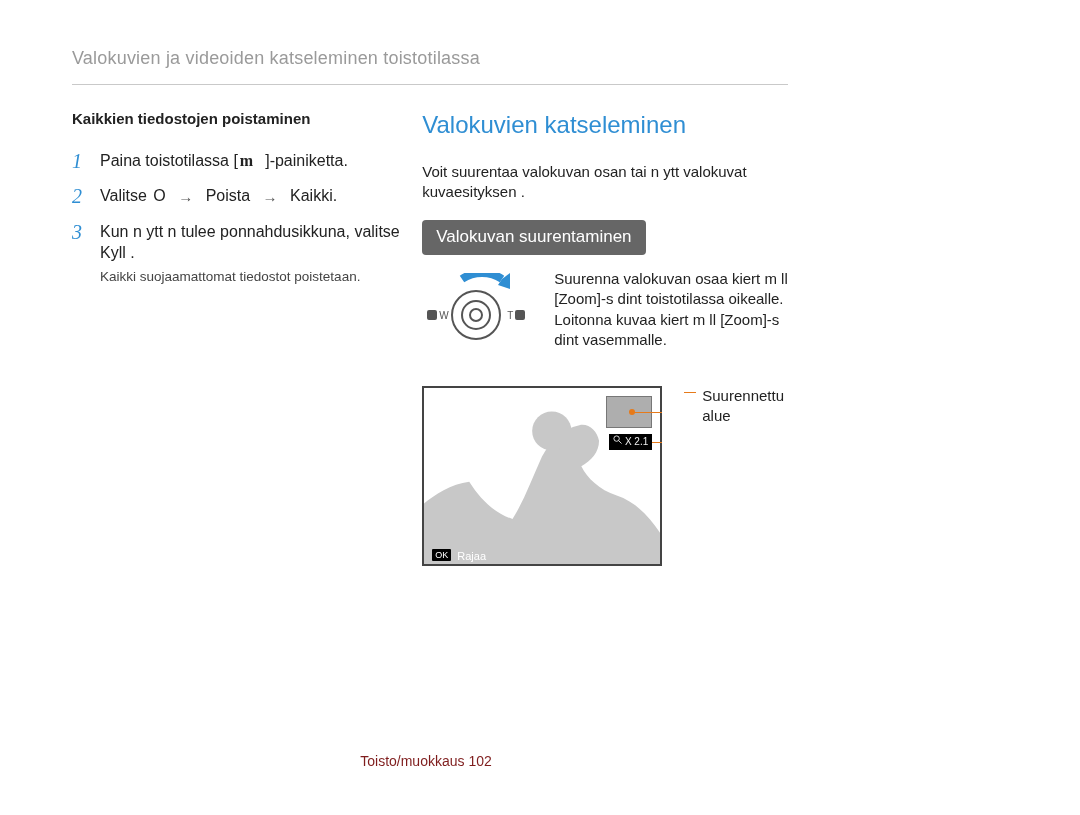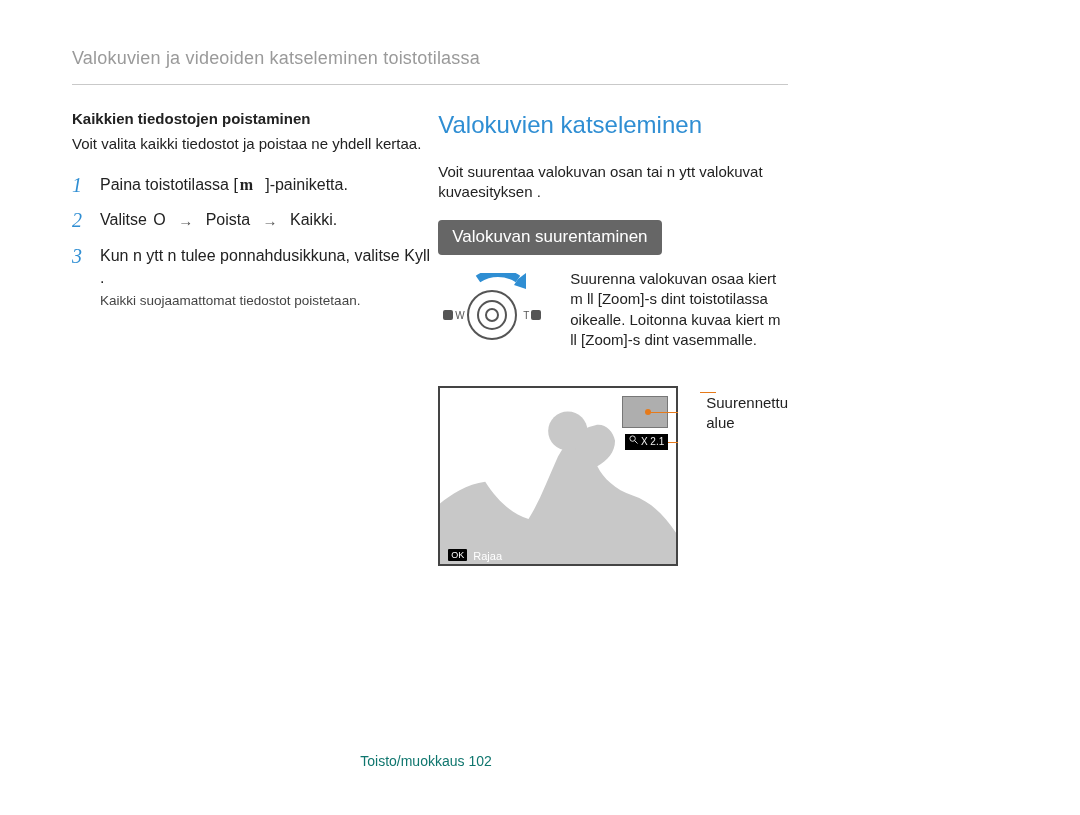--- a/index.html
+++ b/index.html
@@ -164,21 +164,20 @@
   }
 
   .callouts {
     flex: 1;
     font-size: 15px;
   }
   .callouts .row {
     display: flex;
     align-items: flex-start;
     margin-bottom: 24px;
-    flex-direction: column;
   }
   .callouts .connector {
     width: 16px;
     border-top: 1.5px solid #e67a1a;
     margin-top: 10px;
   }
   .callouts .connector.miniline {
     margin-top: 6px;
   }
   .callouts .label {
@@ -198,36 +197,35 @@
     border-radius: 50%;
     transform: translate(-50%, -50%);
   }
 
   .footer {
     position: absolute;
     left: 0; right: 8px;
     bottom: 44px;
     text-align: center;
     font-size: 14px;
-    color: #0f766e;
+    color: #7f1d1d;
   }
 </style>
 </head>
 <body>
 
 <div class="page">
 
   <div class="page-title">Valokuvien ja videoiden katseleminen toistotilassa</div>
   <hr class="hr">
 
   <div class="cols">
 
     <div class="col-left">
       <div class="subhead-bold">Kaikkien tiedostojen poistaminen</div>
-      <div>Voit valita kaikki tiedostot ja poistaa ne yhdell  kertaa.</div>
 
       <ul class="ol">
         <li>
           <span class="num">1</span>
           <span>Paina toistotilassa [</span><span style="font-family:Georgia,'Times New Roman',serif; font-weight:700; padding:0 12px 0 2px;">m</span><span>]-painiketta.</span>
         </li>
         <li>
           <span class="num">2</span>
           <span>Valitse</span>
           <span style="padding-left:2px;">O</span>

